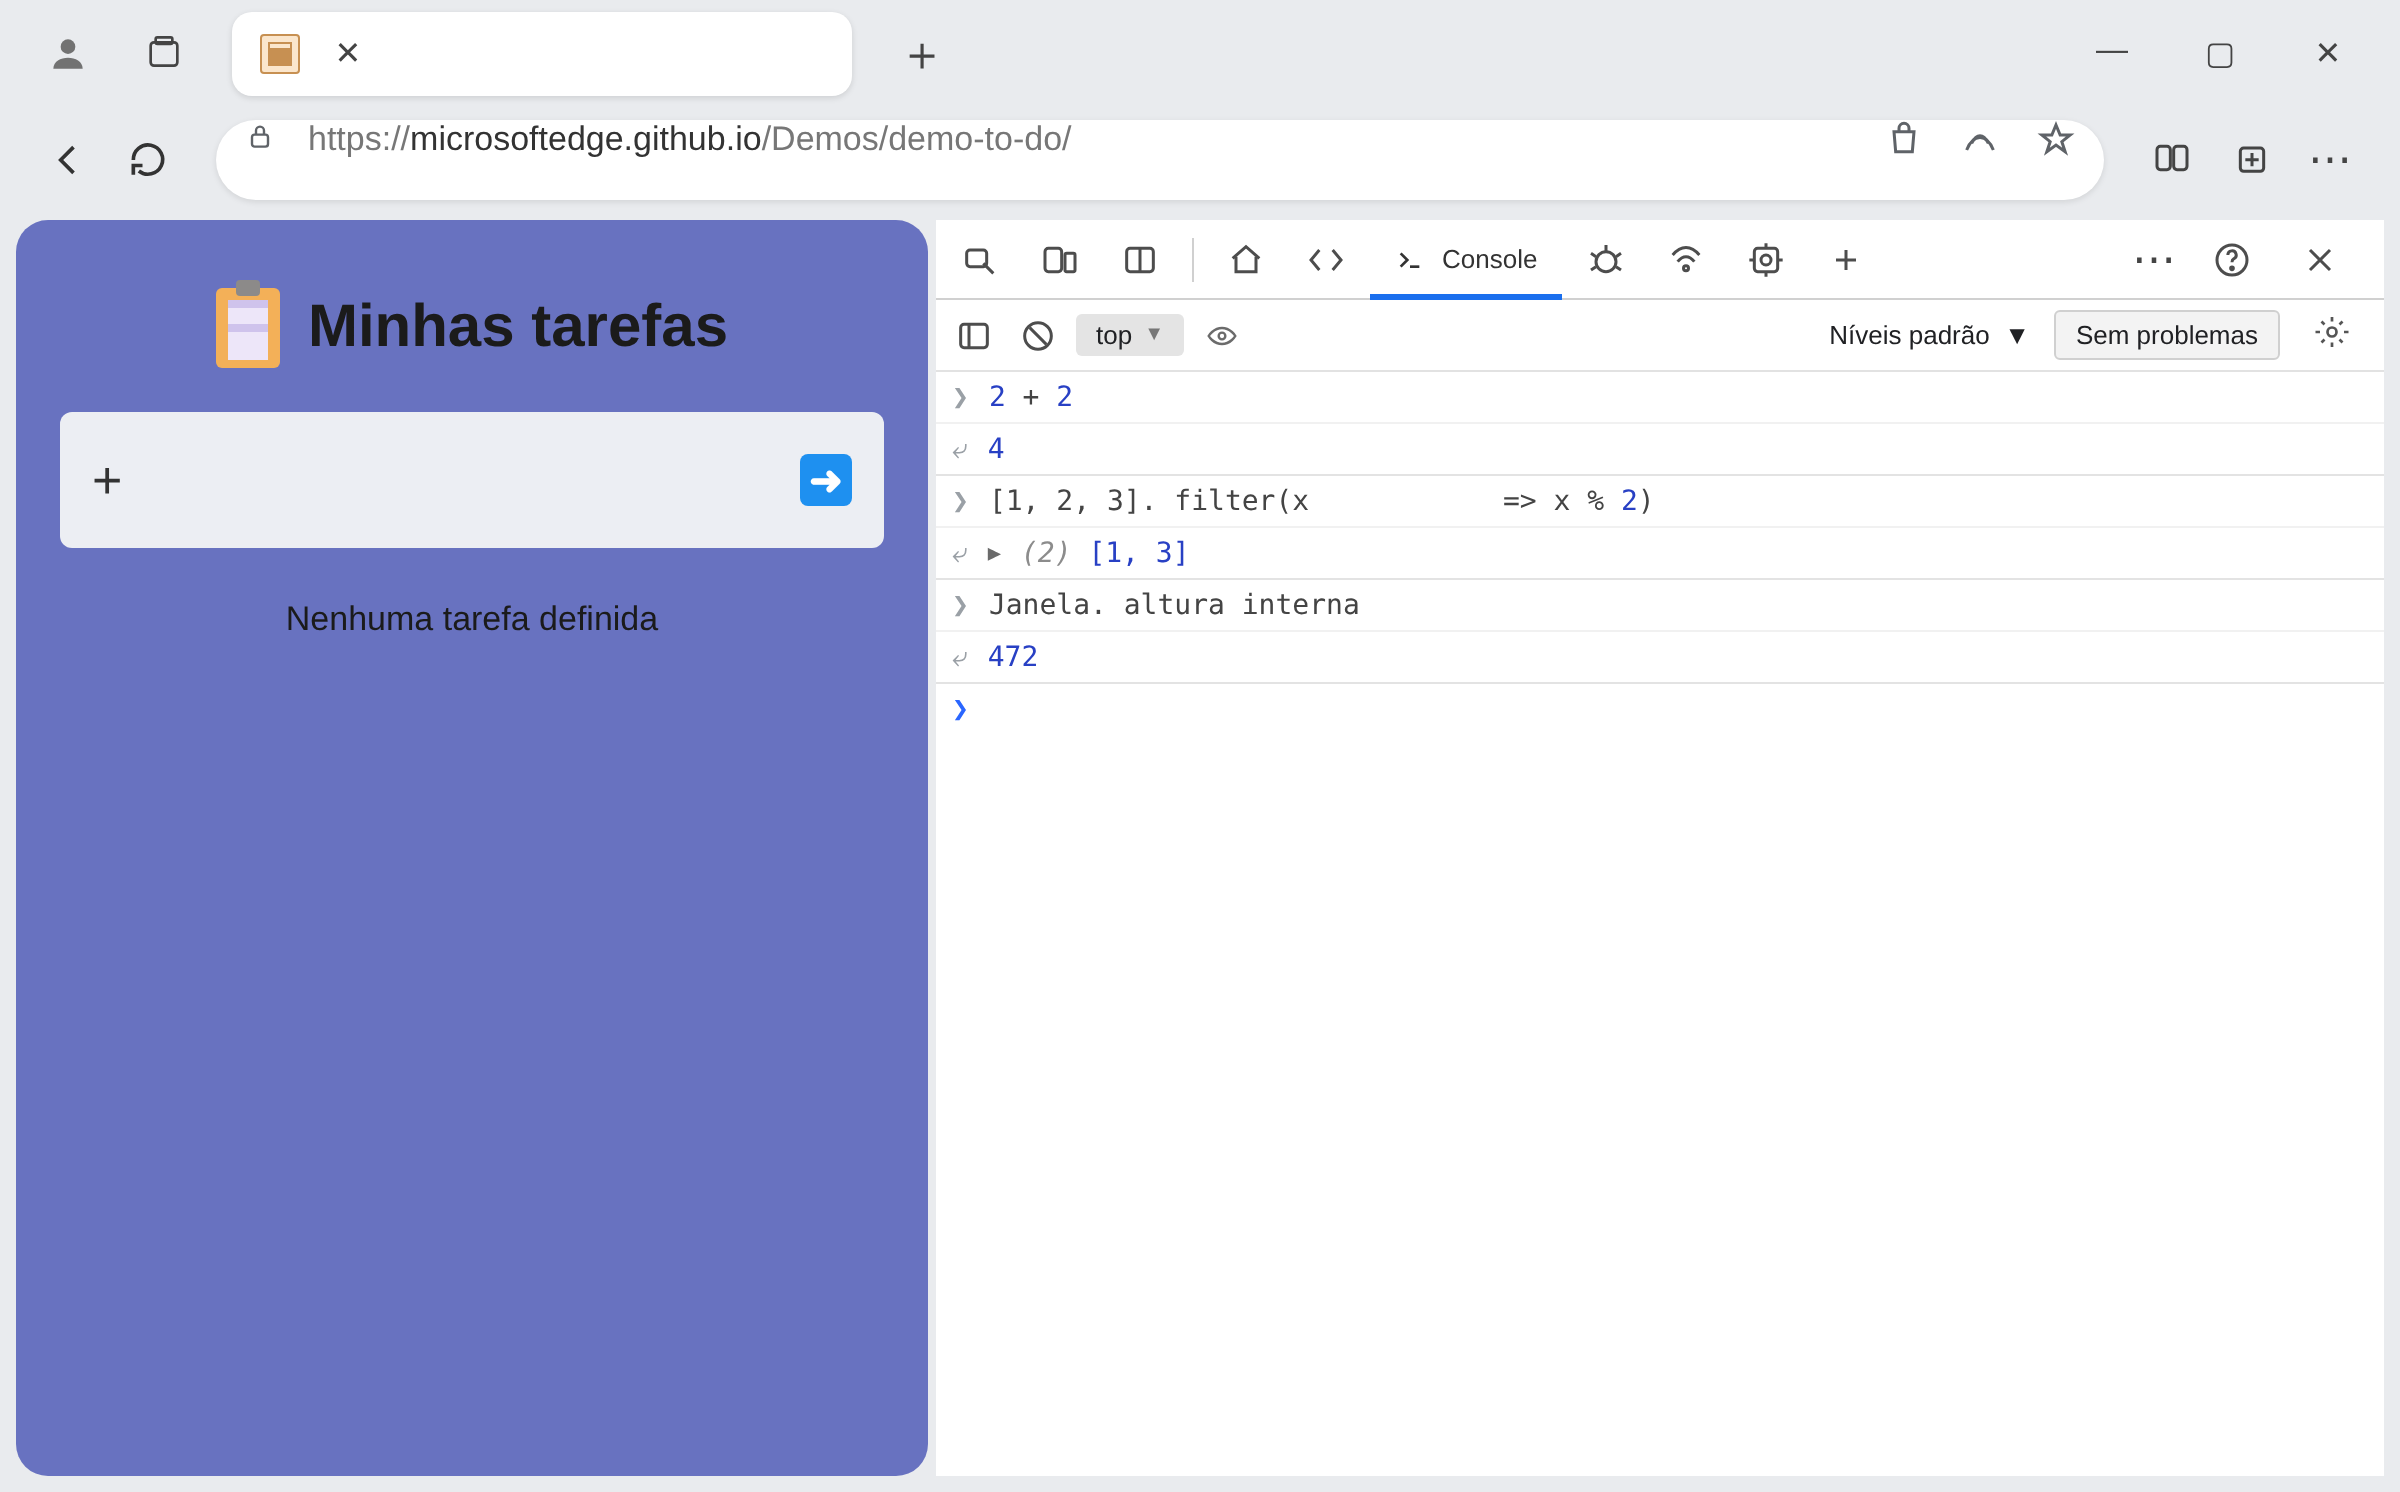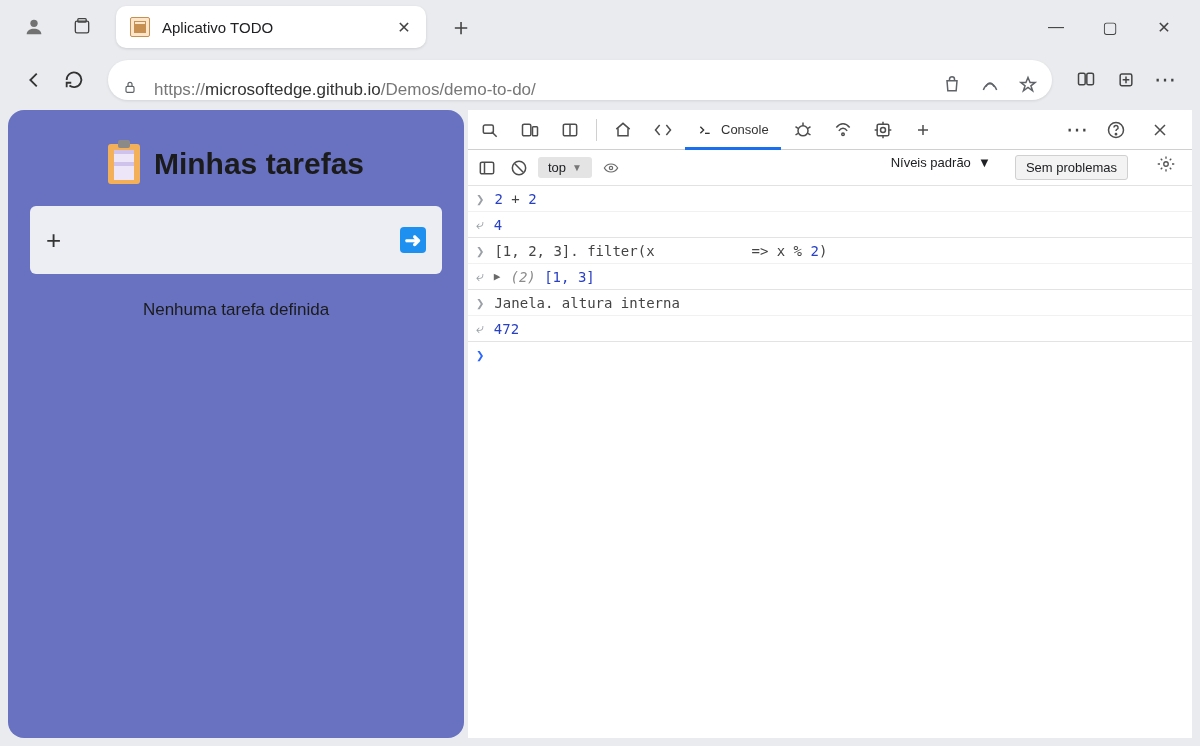--- a/index.html
+++ b/index.html
@@ -63,21 +63,21 @@
   
   .addrbar {
     height: 52px; display: flex; align-items: center; padding: 0 14px;
   }
   .navbtn {
     width: 40px; height: 40px; display: flex; align-items: center; justify-content: center;
   }
   .navbtn svg { width: 22px; height: 22px; stroke: #333; stroke-width: 2; fill: none; }
   .omnibox {
     flex: 1; height: 40px; background: #fff; border-radius: 20px;
-    display: flex; align-items: flex-end; padding: 0 14px; margin: 0 14px;
+    display: flex; align-items: flex-start; padding: 0 14px; margin: 0 14px;
     box-shadow: 0 1px 3px rgba(0,0,0,.1);
     font-size: 17px;
   }
   .omnibox .lock { margin-right: 16px; color: #5f6368; }
   .omnibox .lock svg { width: 16px; height: 16px; stroke:#5f6368; stroke-width:1.8; fill:none;}
   .omnibox .url { flex: 1; color: #777; white-space: nowrap; }
   .omnibox .url b { color: #333; font-weight: 500; }
   .omnibox .trail { display:flex; gap:18px; align-items:center; color:#5f6368; }
   .omnibox .trail svg{ width:20px;height:20px;stroke:#5f6368;stroke-width:1.8;fill:none;}
   .addrbar .rightbtn { width:40px; text-align:center; }
@@ -156,21 +156,21 @@
     height: 36px; display:flex; align-items:center; gap:6px;
     border-bottom:1px solid #e2e2e2; padding:0 6px; font-size:13px;
   }
   .pill {
     background:#e4e4e4; border-radius:3px; padding:3px 10px; display:flex; align-items:center; gap:6px;
   }
   .filter-input {
     border:1px solid #cfcfcf; height:24px; width:170px; padding:0 8px; font-size:13px;
     border-radius:2px;
   }
-  .levels { margin-left:auto; display:flex; align-items:flex-start; gap:24px; padding-right:6px;}
+  .levels { margin-left:auto; display:flex; align-items:center; gap:12px; padding-right:6px;}
   .issues-btn {
     border:1px solid #d0d0d0; padding:4px 10px; border-radius:3px; background:#f3f3f3;
   }
   .gear { width:28px; text-align:center; }
 
   .console {
     flex:1; font-family: Consolas, monospace; font-size:14px; overflow:hidden;
   }
   .row {
     display:flex; align-items:center; gap:10px; padding: 4px 8px;
@@ -196,21 +196,20 @@
       </svg>
   </div>
   <div class="tabblock">
     <svg viewBox="0 0 24 24">
         <rect x="4" y="5" width="16" height="14" rx="2"></rect>
         <rect x="7" y="2" width="10" height="4" rx="1"></rect>
       </svg>
   </div>
   <div class="tab">
     <div class="favicon"></div>
-    <span class="tab-title">Aplicativo TODO</span>
     <span class="close">✕</span>
   </div>
   <div class="newtab">＋</div>
   <div class="window-controls">
     <span>—</span>
     <span>▢</span>
     <span>✕</span>
   </div>
 </div>
 

